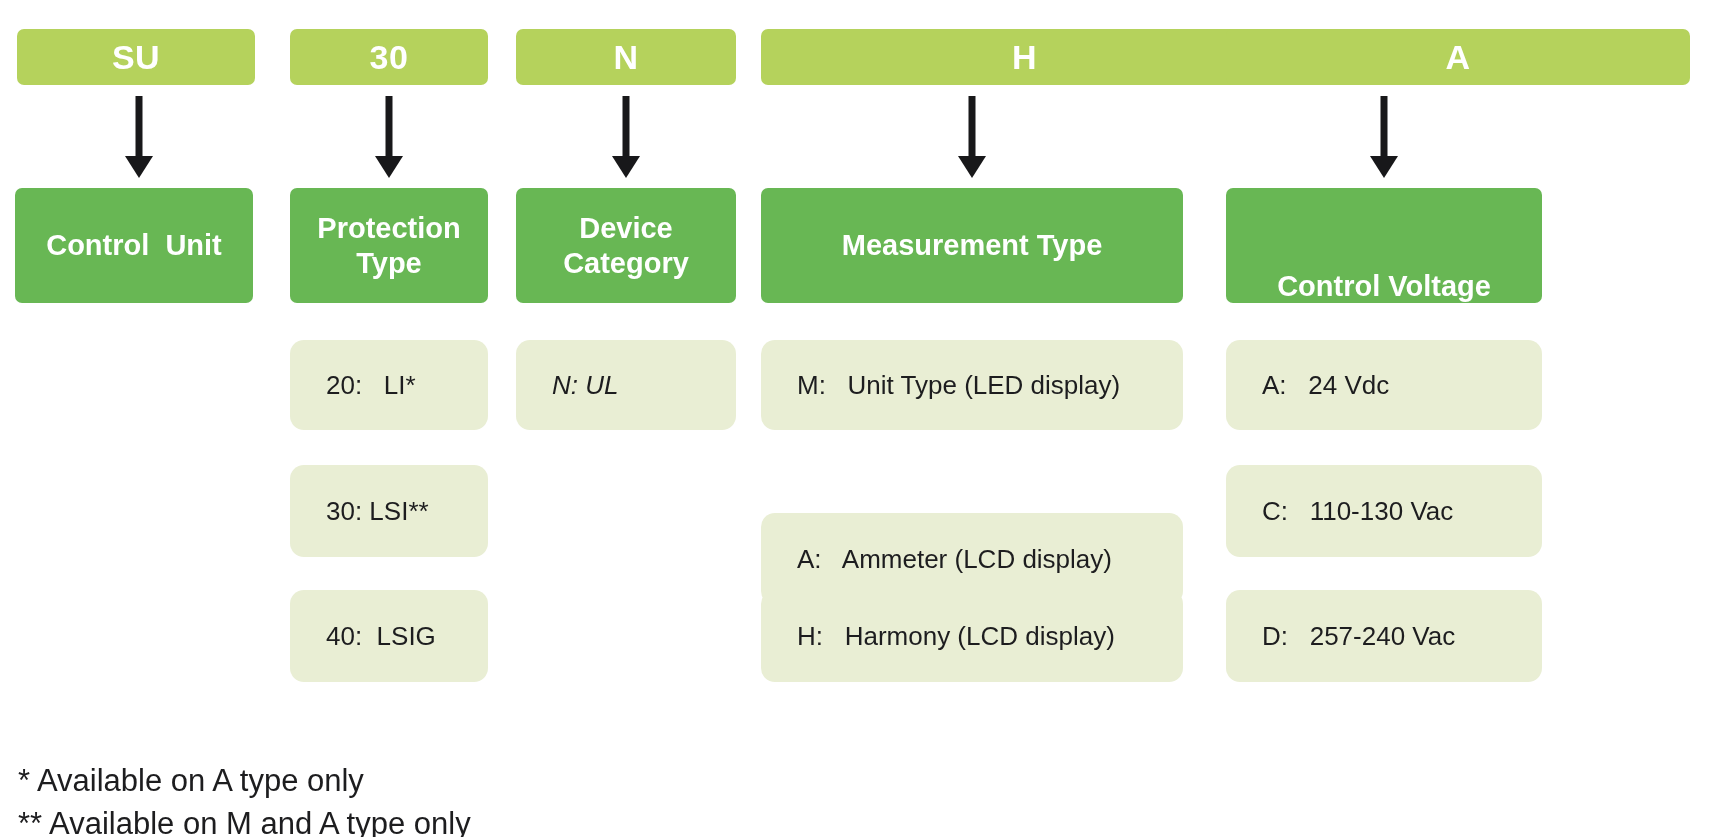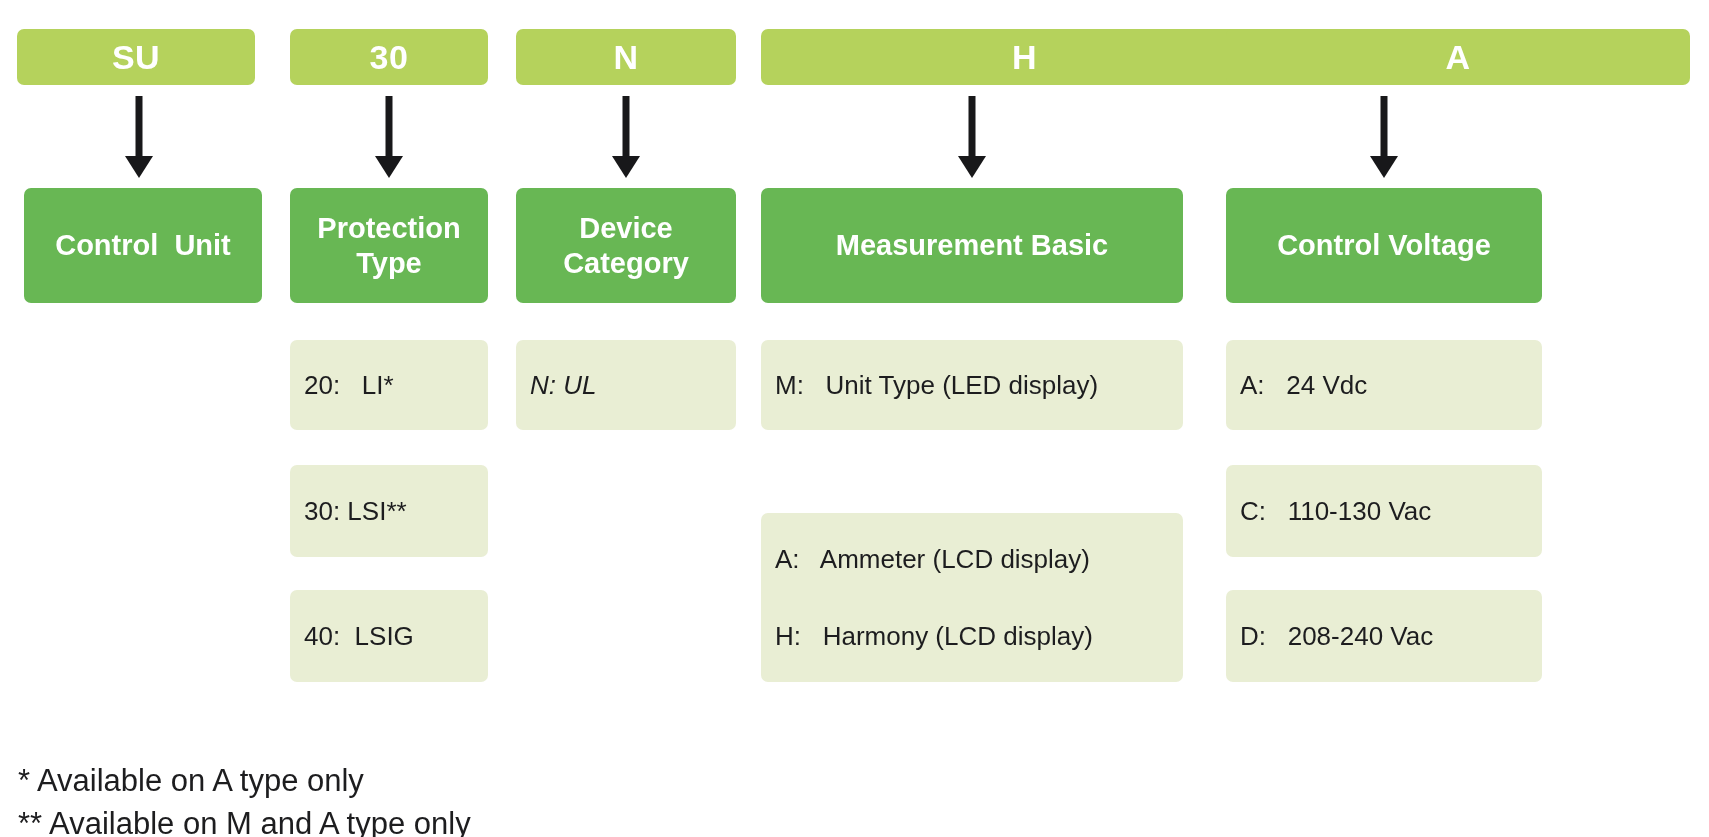--- a/index.html
+++ b/index.html
@@ -73,27 +73,27 @@
     justify-content: center;
     text-align: center;
     box-sizing: border-box;
     padding: 0 8px;
   }
 
   
   .opt-box {
     position: absolute;
     background: #e9eed4;
-    border-radius: 7px;
+    border-radius: 14px;
     color: #1d1d1f;
     font-size: 26px;
     display: flex;
     align-items: center;
     box-sizing: border-box;
-    padding-left: 14px;
+    padding-left: 36px;
     white-space: pre;
   }
 
   
   .footnotes {
     position: absolute;
     left: 18px;
     top: 760px;
     font-size: 31px;
     color: #1d1d1f;
@@ -108,21 +108,21 @@
 
   <div class="code-box" style="left:17px; top:29px; width:238px; height:56px;">
     <span>SU</span>
   </div>
 
   <div class="arrow" style="left:121px; top:96px; width:36px; height:82px;">
     <div class="shaft" style="height:62px;"></div>
     <div class="head"></div>
   </div>
 
-  <div class="cat-box" style="left:24px; top:188px; width:238px; height:115px;">
+  <div class="cat-box" style="left:15px; top:188px; width:238px; height:115px;">
     <span style="white-space:pre;">Control  Unit</span>
   </div>
 
   <div class="code-box" style="left:290px; top:29px; width:198px; height:56px;">
     <span>30</span>
   </div>
 
   <div class="arrow" style="left:371px; top:96px; width:36px; height:82px;">
     <div class="shaft" style="height:62px;"></div>
     <div class="head"></div>
@@ -168,21 +168,21 @@
   <div class="code-box" style="left:761px; top:29px; width:527px; height:56px;">
     <span>H</span>
   </div>
 
   <div class="arrow" style="left:954px; top:96px; width:36px; height:82px;">
     <div class="shaft" style="height:62px;"></div>
     <div class="head"></div>
   </div>
 
   <div class="cat-box" style="left:761px; top:188px; width:422px; height:115px;">
-    <span>Measurement Basic</span>
+    <span>Measurement Type</span>
   </div>
 
   <div class="opt-box" style="left:761px; top:340px; width:422px; height:90px;">
     <span>M:   Unit Type (LED display)</span>
   </div>
   <div class="opt-box" style="left:761px; top:465px; width:422px; height:92px;margin-top:48px;">
     <span>A:   Ammeter (LCD display)</span>
   </div>
   <div class="opt-box" style="left:761px; top:590px; width:422px; height:92px;">
     <span>H:   Harmony (LCD display)</span>
@@ -190,32 +190,32 @@
 
   <div class="code-box" style="left:1226px; top:29px; width:464px; height:56px;">
     <span>A</span>
   </div>
 
   <div class="arrow" style="left:1366px; top:96px; width:36px; height:82px;">
     <div class="shaft" style="height:62px;"></div>
     <div class="head"></div>
   </div>
 
-  <div class="cat-box" style="left:1226px; top:188px; width:316px; height:115px;">
+  <div class="cat-box" style="left:1226px; top:188px; width:316px; height:115px;align-items:flex-end;">
     <span>Control Voltage</span>
   </div>
 
   <div class="opt-box" style="left:1226px; top:340px; width:316px; height:90px;">
     <span>A:   24 Vdc</span>
   </div>
   <div class="opt-box" style="left:1226px; top:465px; width:316px; height:92px;">
     <span>C:   110-130 Vac</span>
   </div>
   <div class="opt-box" style="left:1226px; top:590px; width:316px; height:92px;">
-    <span>D:   208-240 Vac</span>
+    <span>D:   257-240 Vac</span>
   </div>
 
   <div class="footnotes">
     <div>* Available on A type only</div>
     <div>** Available on M and A type only</div>
   </div>
 
 </div>
 
 </body></html>

